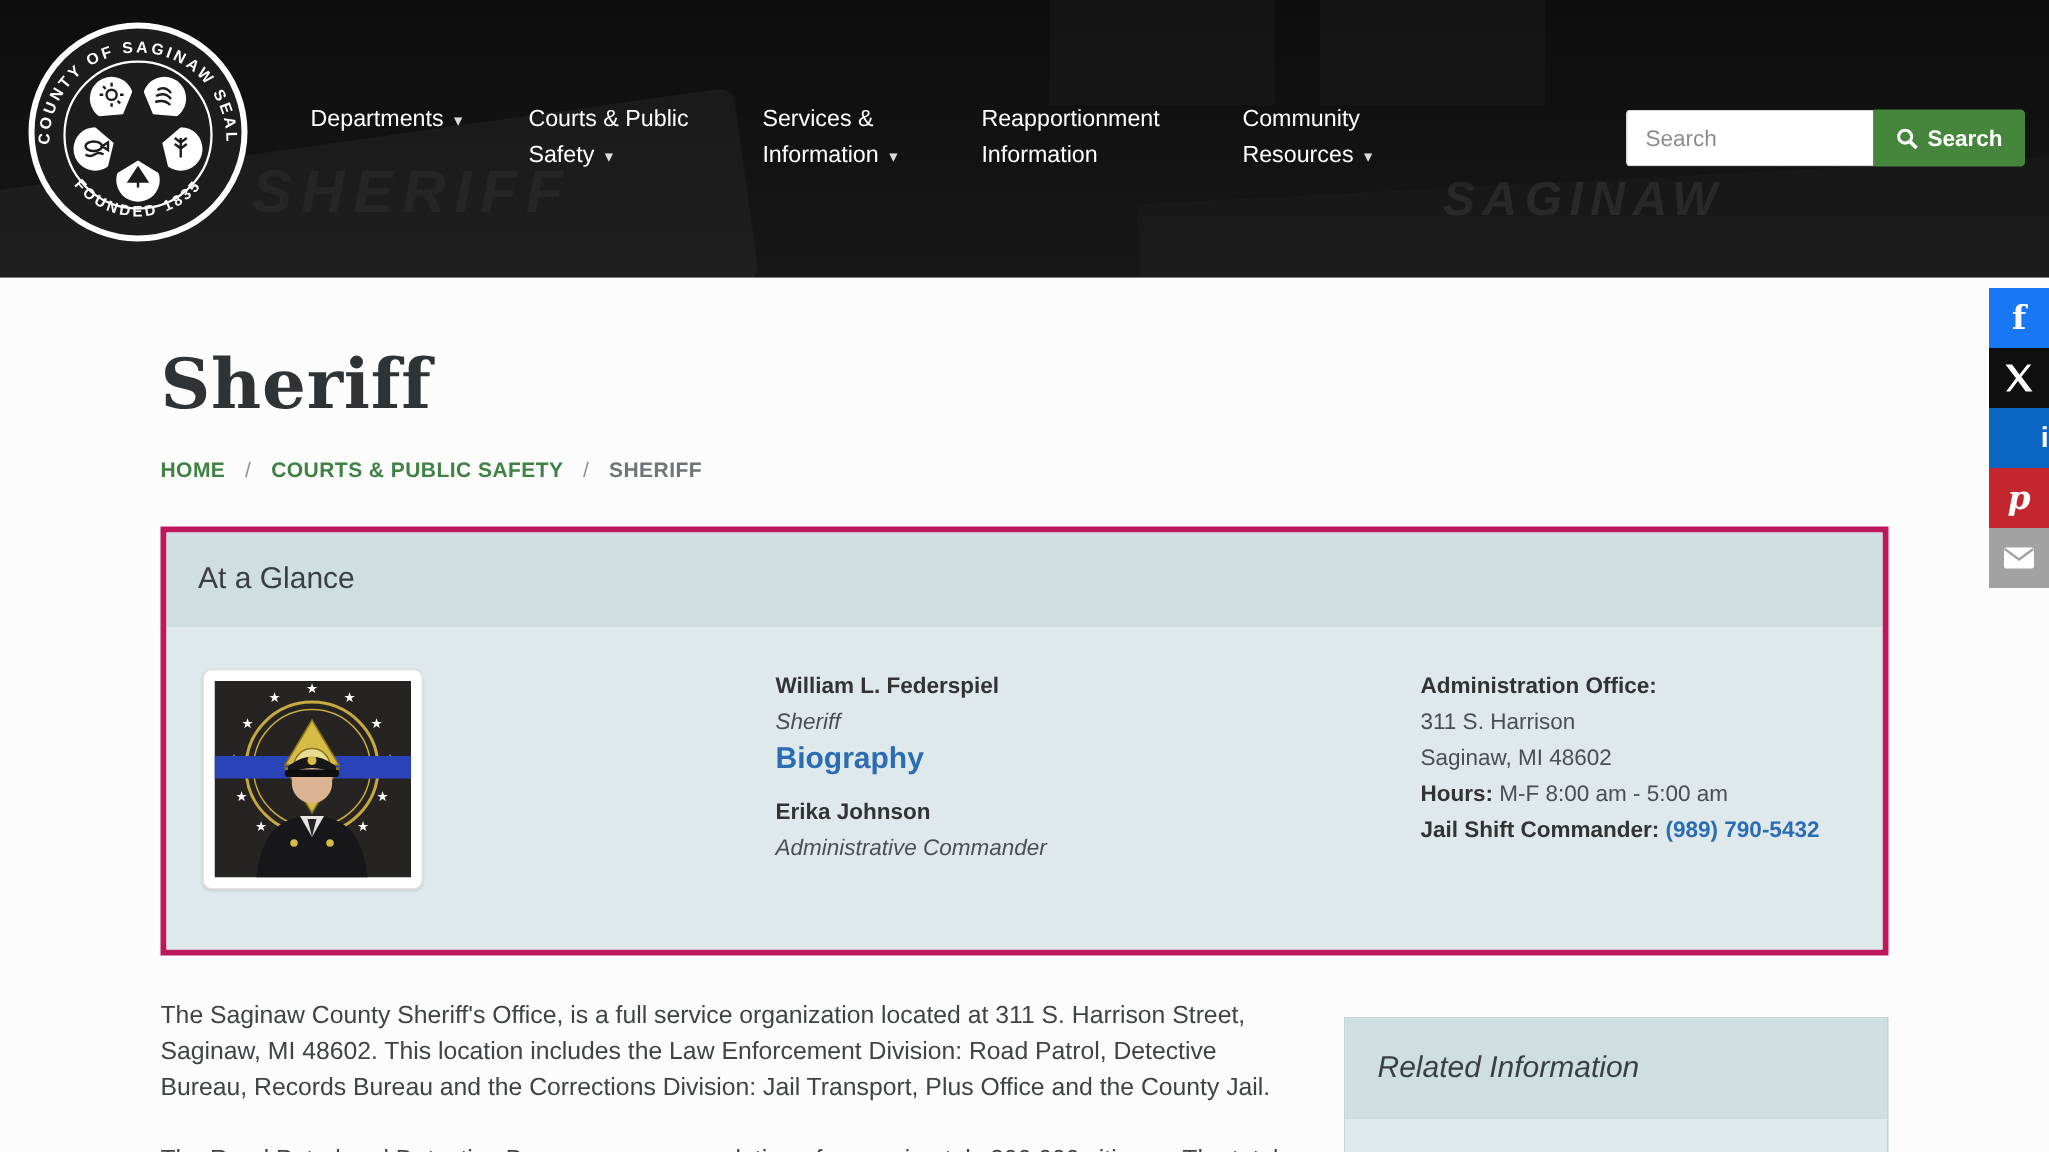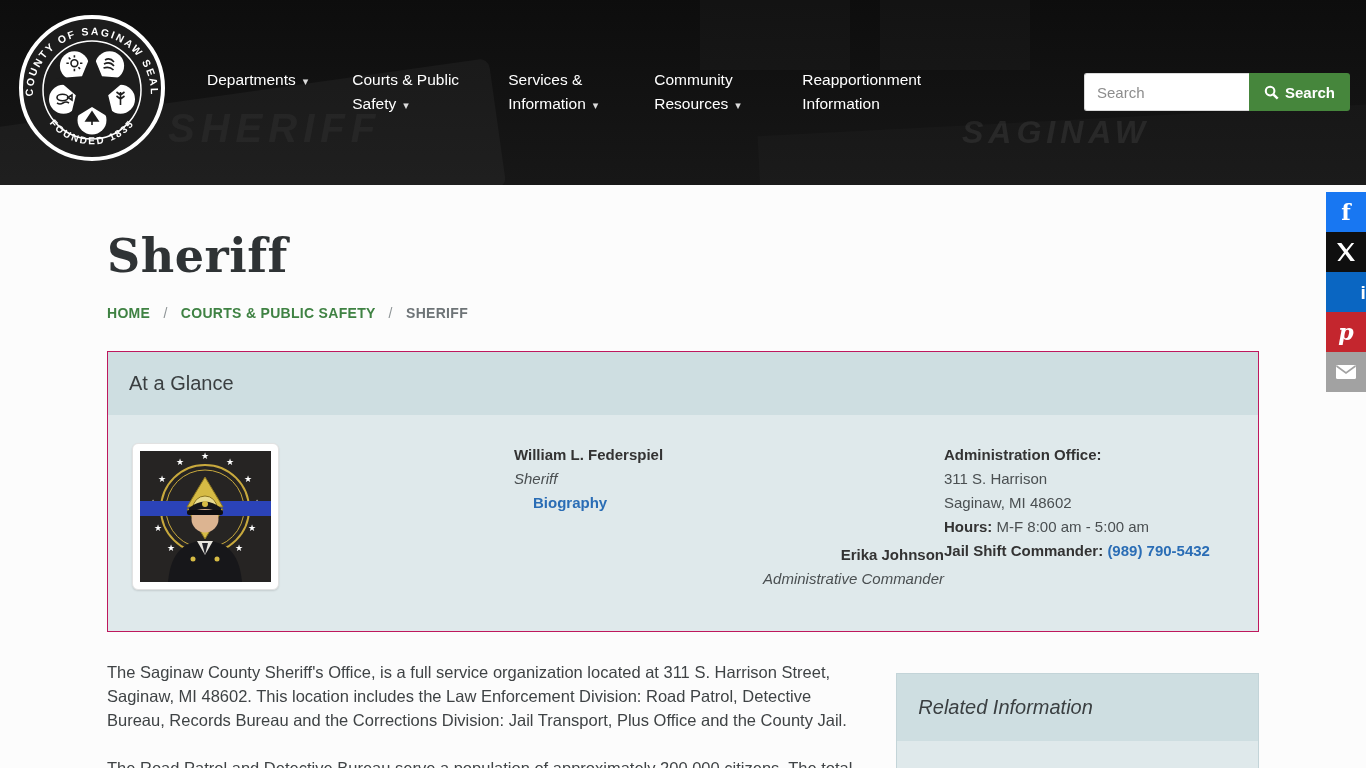--- a/index.html
+++ b/index.html
@@ -55,32 +55,32 @@
   
   .container { width:1152px; margin:0 auto; position:relative; }
   .page-title { margin-top:44px; font-family:"DejaVu Serif", serif; font-weight:bold;
                 font-size:46px; color:#2f3335; letter-spacing:0.5px; }
   .breadcrumb { margin-top:22px; font-size:14px; font-weight:bold; letter-spacing:0.3px; }
   .breadcrumb a { color:#3f8243; text-decoration:none; cursor:pointer; }
   .crumb-sep { color:#8e9496; margin:0 9px; font-weight:normal; }
   .crumb-current { color:#6e7477; }
 
   
-  .glance { margin-top:30px; border:1px solid #be185d; }
+  .glance { margin-top:30px; border:4px solid #be185d; }
   .panel-head { background:#cedee1; padding:20px 21px; }
   .panel-head h2 { font-size:20px; font-weight:normal; color:#3a3f41; }
   .glance-body { background:#dfe9eb; padding:28px 24px 40px 24px; display:grid;
                  grid-template-columns:382px 430px 1fr; }
   .photo-frame { width:147px; height:147px; background:#fff; border:1px solid #e2e2e2;
                  border-radius:6px; padding:7px; box-shadow:0 1px 2px rgba(0,0,0,0.12); }
   .person-name { font-size:15px; font-weight:bold; color:#333; line-height:24px; }
   .person-title { font-size:15px; font-style:italic; color:#4a4f51; line-height:24px; }
-  .bio-link { font-size:15px; font-weight:bold; color:#2a6db5; line-height:24px;
-              text-decoration:none; cursor:pointer; display:inline-block;margin-left:19px; }
-  .person-block + .person-block { margin-top:28px;text-align:right; }
+  .bio-link { font-size:20px; font-weight:bold; color:#2a6db5; line-height:24px;
+              text-decoration:none; cursor:pointer; display:inline-block; }
+  .person-block + .person-block { margin-top:12px; }
   .contact-line { font-size:15px; color:#4a4f51; line-height:24px; }
   .contact-line strong { color:#333; }
   .contact-line a { color:#2a6db5; font-weight:bold; text-decoration:none; cursor:pointer; }
 
   
   .bottom-row { display:flex; margin-top:28px; align-items:flex-start; }
   .body-copy { width:756px; }
   .body-copy p { font-size:16.5px; line-height:24px; color:#3f4345; margin-bottom:24px; }
   .related { margin-left:34px; margin-top:13px; width:363px; border:1px solid #c3d4d8; }
   .related .panel-head { padding:22px 21px;font-style:italic; }
@@ -136,22 +136,22 @@
           <ellipse cx="45.5" cy="89.5" rx="5.5" ry="3.2"></ellipse>
           <path d="M51,89.5 l4,-2.5 v5 z M40,95 q3,2 6,0 q3,-2 6,0"></path>
         </g>
       </svg>
     </a>
 
     <nav class="main-nav">
       <a class="nav-item"><span>Departments</span><span class="caret"></span></a>
       <a class="nav-item"><span class="w-courts"><span>Courts &amp; Public Safety</span><span class="caret"></span></span></a>
       <a class="nav-item"><span class="w-services"><span>Services &amp; Information</span><span class="caret"></span></span></a>
+      <a class="nav-item"><span class="w-reapp">Reapportionment Information</span></a>
       <a class="nav-item"><span class="w-community"><span>Community Resources</span><span class="caret"></span></span></a>
-      <a class="nav-item"><span class="w-reapp">Reapportionment Information</span></a>
     </nav>
 
     <div class="search-box">
       <input type="text" placeholder="Search" style="">
       <button class="search-btn">
         <svg width="15" height="15" viewBox="0 0 16 16">
           <circle cx="6.5" cy="6.5" r="4.6" fill="none" stroke="#fff" stroke-width="2.2"></circle>
           <line x1="10.2" y1="10.2" x2="14.6" y2="14.6" stroke="#fff" stroke-width="2.6"></line>
         </svg>
         <span>Search</span>

